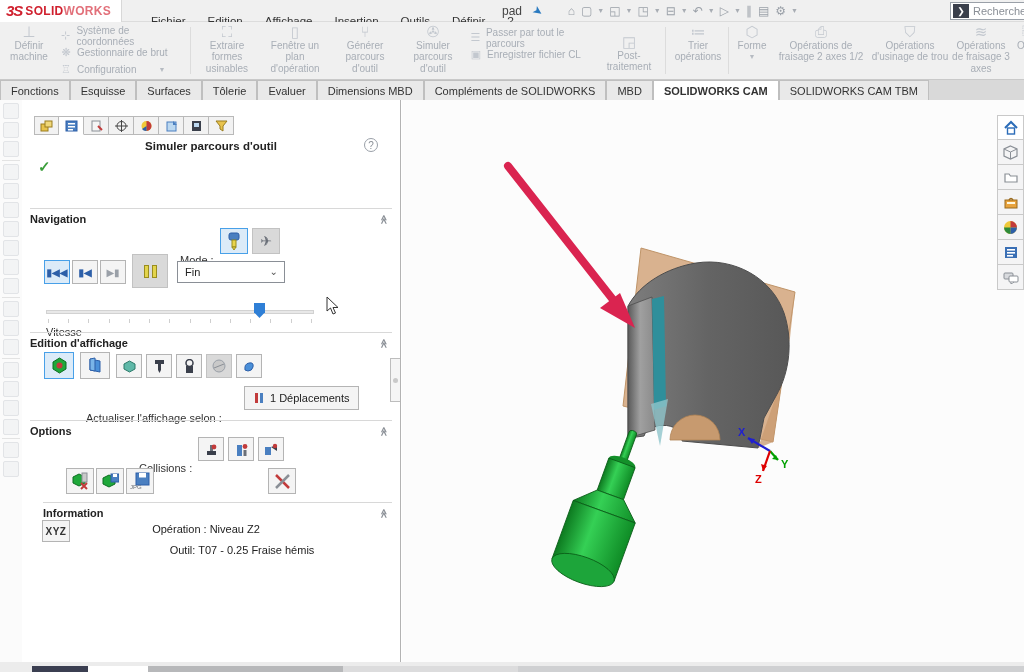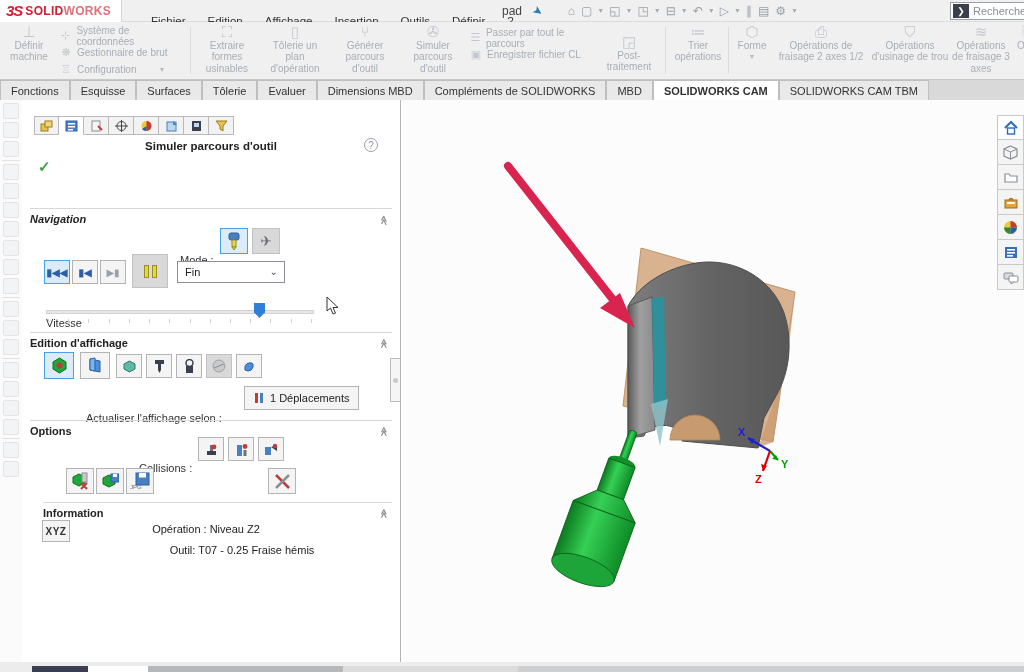--- a/index.html
+++ b/index.html
@@ -175,21 +175,21 @@
         <span class="rb-dd" style="margin-left:22px;">▼</span>
       </div>
   </div>
   <div class="rb-sep" style="left:190px;"></div>
   <div class="rb-large" style="left:196px; width:62px;">
     <span class="ic">⛶</span>
     <span>Extraire formes usinables</span>
   </div>
   <div class="rb-large" style="left:262px; width:66px;">
     <span class="ic">▯</span>
-    <span>Tôlerie un plan d'opération</span>
+    <span>Fenêtre un plan d'opération</span>
   </div>
   <div class="rb-large" style="left:332px; width:66px;">
     <span class="ic">⑂</span>
     <span>Générer parcours d'outil</span>
   </div>
   <div class="rb-large" style="left:402px; width:62px;">
     <span class="ic">✇</span>
     <span>Simuler parcours d'outil</span>
   </div>
   <div class="rb-stack" style="left:468px; top:8px; width:130px;">
@@ -326,21 +326,21 @@
       <svg width="13" height="12">
           <path d="M1 1 L12 1 L8 6 L8 11 L5 9 L5 6 Z" fill="#e8c34d" stroke="#9a7d1e"></path>
         </svg>
     </span>
   </div>
 
   <div class="pm-title">Simuler parcours d'outil</div>
   <div class="help-badge">?</div>
   <div class="ok-check">✓</div>
 
-  <div class="sec-head" style="top:108px;font-style:italic;">
+  <div class="sec-head" style="top:108px;">
     <span>Navigation</span>
     <span class="collapse">≪</span>
   </div>
   <span class="lbl abs" style="left:158px; top:134px;">Mode :</span>
   <div class="btn sel abs" style="left:198px; top:128px; width:28px; height:26px;">
     <svg width="14" height="18">
         <rect x="2" y="1" width="10" height="7" rx="2" fill="#4a7fc0" stroke="#2d5fa8"></rect>
         <rect x="5" y="8" width="4" height="7" fill="#e8d44d" stroke="#9a8d1e"></rect>
         <path d="M5 15 L9 15 L7 18 Z" fill="#e8d44d" stroke="#9a8d1e"></path>
       </svg>
@@ -360,21 +360,21 @@
   </div>
   <div class="btn pressed abs" style="left:110px; top:154px; width:36px; height:34px;">
     <span class="pause-bar"></span>
       <span class="pause-bar"></span>
   </div>
   <div class="dropdown" style="left:155px; top:161px;">
     <span>Fin</span>
     <span class="chev">⌄</span>
   </div>
 
-  <span class="lbl abs" style="left:24px; top:197px;">Vitesse</span>
+  <span class="lbl abs" style="left:24px; top:206px;">Vitesse</span>
   <div class="slider-track" style="left:24px; top:210px; width:268px;"></div>
   <div class="slider-handle" style="left:232px; top:203px;"></div>
   <div class="ticks" style="left:26px; top:219px; width:264px;">
     <span class="tick"></span>
       <span class="tick"></span>
       <span class="tick"></span>
       <span class="tick"></span>
       <span class="tick"></span>
       <span class="tick"></span>
       <span class="tick"></span>

